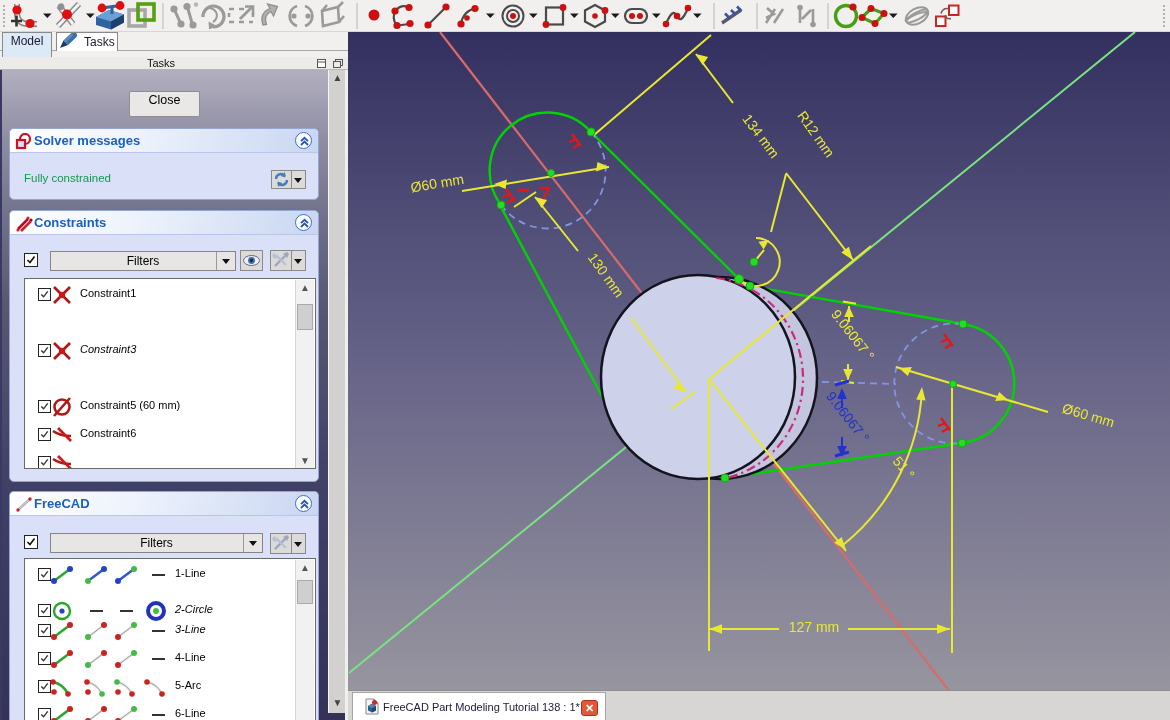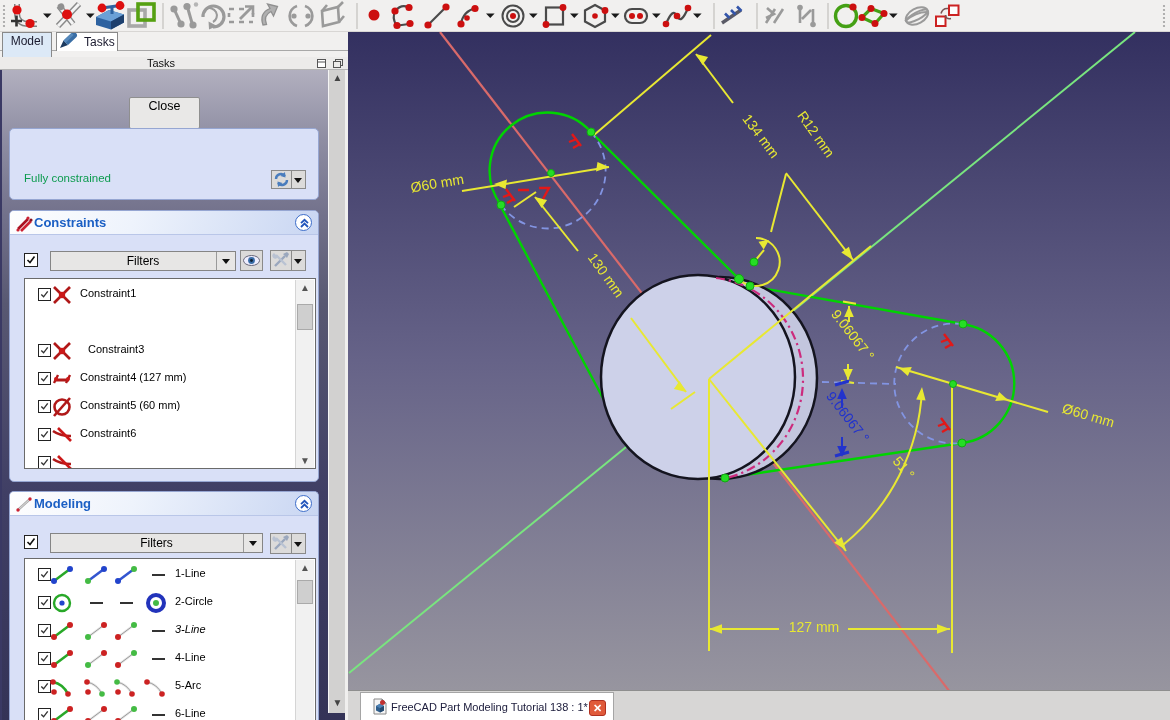--- a/index.html
+++ b/index.html
@@ -8,21 +8,21 @@
 #toolbar { left:0; top:0; width:1170px; height:32px; background:#f1f0ef; border-bottom:1px solid #d8d6d4; }
 #tabrow { left:0; top:32px; width:348px; height:25px; background:#f1f0ef; }
 .tab { position:absolute; top:0; height:26px; border:1px solid #898989; border-bottom:none; font-size:12px; color:#1a1a2e; }
 #tabmodel { left:2px; width:50px; background:#dce9f7; text-align:center; line-height:17px; }
 #tabtasks { left:56px; width:62px; height:19px; background:#ffffff; }
 #taskshdr { left:0; top:57px; width:348px; height:13px; background:#ecebea; border-bottom:1px solid #b5b5b5; font-size:11px; color:#111; text-align:center; line-height:12px; padding-right:26px; }
 #panel { left:0; top:70px; width:348px; height:650px; background:linear-gradient(#b2b0bf,#908fa4 10%,#73728c 22%,#585872 36%,#403f65 65%,#343357); border-left:2px solid #3a3964; }
 #pscroll { left:328px; top:70px; width:17px; height:643px; background:#d2d1d0; border-left:1px solid #f5f5f5; }
 #pscroll .arr { position:absolute; left:0; width:17px; height:16px; color:#444; font-size:10px; text-align:center; line-height:15px; }
 #pright { left:345px; top:70px; width:3px; height:650px; background:#f0efee; }
-#closebtn { left:129px; top:91px; width:71px; height:32px; background:#e9e8e7; border:1px solid #8f8f8f; border-radius:2px; font-size:12.5px; text-align:center; line-height:17px; color:#000;margin-top:6px; }
+#closebtn { left:129px; top:91px; width:71px; height:26px; background:#e9e8e7; border:1px solid #8f8f8f; border-radius:2px; font-size:12.5px; text-align:center; line-height:17px; color:#000; }
 .secbox { position:absolute; left:9px; width:310px; background:#d9e0f7; border:1px solid #96a6d2; border-radius:5px; }
 .sechdr { position:relative; height:24px; background:linear-gradient(110deg,#fefefe,#eef3fc 40%,#c9d6f2); border-radius:4px 4px 0 0; border-bottom:1px solid #b9c6e8; }
 .sechdr .ttl { position:absolute; left:24px; top:4px; font-size:13px; font-weight:bold; color:#1b5fc4; }
 .chev { position:absolute; right:6px; top:3px; width:17px; height:17px; border:1px solid #3b6cc9; border-radius:50%; background:#fff; }
 .chev svg { position:absolute; left:1px; top:1px; }
 #solver { top:128px; height:72px; }
 #constraints { top:210px; height:272px; }
 #elements { top:491px; height:229px; border-radius:5px 5px 0 0; border-bottom:none; }
 .cbx { position:absolute; width:14px; height:14px; background:#fff; border:1px solid #222; }
 .cbx svg { position:absolute; left:0px; top:0px; }
@@ -31,21 +31,21 @@
 .combo .darr { position:absolute; right:0; top:0; width:19px; height:18px; border-left:1px solid #9a9a9a; }
 .combo .darr:after { content:""; position:absolute; left:5px; top:7px; border-left:4.5px solid transparent; border-right:4.5px solid transparent; border-top:5px solid #111; }
 .sqbtn { position:absolute; height:21px; background:#dcdbda; border:1px solid #8a8a8a; }
 .listbox { position:absolute; left:14px; width:292px; background:#fff; border:1px solid #6a6a6a; overflow:hidden; }
 .lrow { position:absolute; left:0; width:100%; height:28px; }
 .lrow .cbx { left:13px; top:7px; width:13px; height:13px; }
 .lrow .txt { position:absolute; font-size:11px; color:#000; top:6px; }
 .lscroll { position:absolute; right:1px; top:1px; width:19px; background:#f1f1f1; border-left:1px solid #d5d5d5; }
 .lscroll .arr { position:absolute; left:0; width:18px; height:16px; color:#555; font-size:10px; text-align:center; line-height:15px; }
 #bottombar { left:348px; top:690px; width:822px; height:30px; background:#d7d6d5; border-top:1px solid #8e8e8e; }
-#btab { position:absolute; left:4px; top:1px; width:254px; height:29px; background:#fff; border:1px solid #a5a5a5; border-bottom:none;margin-left:8px; }
+#btab { position:absolute; left:4px; top:1px; width:254px; height:29px; background:#fff; border:1px solid #a5a5a5; border-bottom:none; }
 #btab .t { position:absolute; left:30px; top:8px; font-size:11px; color:#20203f; white-space:nowrap; }
 #btabx { position:absolute; left:228px; top:7px; width:17px; height:16px; background:#e05a3a; border:1px solid #b03020; border-radius:3px; color:#fff; font-size:11px; font-weight:bold; text-align:center; line-height:15px; }
 </style>
 </head>
 <body>
 <div class="abs" id="toolbar"><svg width="1170" height="32" viewBox="0 0 1170 32">
 <g fill="#a0a0a0">
         <circle cx="4" cy="6" r="1.1"></circle>
         <circle cx="4" cy="10" r="1.1"></circle>
         <circle cx="4" cy="14" r="1.1"></circle>
@@ -210,20 +210,32 @@
       <line x1="0.5" y1="3" x2="8.5" y2="3" stroke="#555"></line>
     </svg>
   <svg style="position:absolute;right:5px;top:2px" width="10" height="9" viewBox="0 0 10 9">
       <rect x="2.5" y="0.5" width="7" height="6" fill="none" stroke="#555"></rect>
       <rect x="0.5" y="2.5" width="7" height="6" fill="#ecebea" stroke="#555"></rect>
     </svg>
 </div>
 <div class="abs" id="panel">
   <div id="closebtn" class="abs" style="left:127px;top:21px;">Close</div>
   <div class="secbox" id="solver" style="left:7px;top:58px;height:72px;">
+    <div class="sechdr">
+      <svg style="position:absolute;left:5px;top:4px" width="17" height="17" viewBox="0 0 17 17">
+          <circle cx="10" cy="6" r="5" fill="none" stroke="#cc1122" stroke-width="2.2"></circle>
+          <rect x="2" y="7" width="8" height="8" fill="#d9e0f7" stroke="#cc1122" stroke-width="2.2"></rect>
+        </svg>
+      <div class="ttl">Solver messages</div>
+      <div class="chev">
+          <svg width="15" height="15" viewBox="0 0 15 15">
+            <path d="M4 7.2 L7.5 3.8 L11 7.2 M4 11 L7.5 7.6 L11 11" fill="none" stroke="#2255bb" stroke-width="1.8"></path>
+          </svg>
+        </div>
+    </div>
     <div style="position:absolute;left:14px;top:43px;font-size:11.5px;color:#0d9b4f;">Fully constrained</div>
     <div class="sqbtn" style="left:261px;top:41px;width:21px;height:19px;"><svg width="19" height="17" viewBox="0 0 19 17">
           <path d="M4 8 A5 5 0 0 1 13 5" fill="none" stroke="#4a7dbd" stroke-width="2.4"></path>
           <path d="M13 1 L13.5 6.5 L8.5 5 Z" fill="#4a7dbd"></path>
           <path d="M15 9 A5 5 0 0 1 6 12" fill="none" stroke="#4a7dbd" stroke-width="2.4"></path>
           <path d="M6 16 L5.5 10.5 L10.5 12 Z" fill="#4a7dbd"></path>
         </svg></div>
     <div class="sqbtn" style="left:282px;top:41px;width:14px;height:19px;border-left:none;"><svg width="12" height="17" viewBox="0 0 12 17">
           <path d="M2 7 L10 7 L6 12 Z" fill="#111"></path>
         </svg></div>
@@ -289,38 +301,21 @@
               <path d="M2.5 6 L5 8.5 L9.5 2.5" fill="none" stroke="#333" stroke-width="1.5"></path>
             </svg>
           </div>
           <svg style="position:absolute;left:25px;top:2px" width="24" height="24" viewBox="0 0 24 24">
             <g stroke="#b01818" stroke-width="2.6">
               <line x1="4" y1="4" x2="20" y2="20"></line>
               <line x1="20" y1="4" x2="4" y2="20"></line>
             </g>
             <circle cx="12" cy="12" r="3.2" fill="#cc1818"></circle>
           </svg>
-          <div class="txt" style="left:63px;">Constraint3</div>
-        </div>
-      <div class="lrow" style="top:86px;">
-          <div class="cbx">
-            <svg width="11" height="11" viewBox="0 0 12 12">
-              <path d="M2.5 6 L5 8.5 L9.5 2.5" fill="none" stroke="#333" stroke-width="1.5"></path>
-            </svg>
-          </div>
-          <svg style="position:absolute;left:25px;top:2px" width="24" height="24" viewBox="0 0 24 24">
-            <g stroke="#b01818" stroke-width="2.4">
-              <line x1="4" y1="16" x2="8" y2="8"></line>
-              <line x1="16" y1="16" x2="20" y2="8"></line>
-              <line x1="5" y1="13" x2="19" y2="13" stroke-width="3"></line>
-            </g>
-            <circle cx="6" cy="12" r="2" fill="#cc1818"></circle>
-            <circle cx="18" cy="12" r="2" fill="#cc1818"></circle>
-          </svg>
-          <div class="txt" style="left:55px;">Constraint4 (127 mm)</div>
+          <div class="txt" style="left:55px;font-style:italic;">Constraint3</div>
         </div>
       <div class="lrow" style="top:114px;padding-left:28px;">
           <div class="cbx">
             <svg width="11" height="11" viewBox="0 0 12 12">
               <path d="M2.5 6 L5 8.5 L9.5 2.5" fill="none" stroke="#333" stroke-width="1.5"></path>
             </svg>
           </div>
           <svg style="position:absolute;left:25px;top:2px" width="24" height="24" viewBox="0 0 24 24">
             <circle cx="12" cy="12" r="7.5" fill="none" stroke="#b01818" stroke-width="2.6"></circle>
             <line x1="4" y1="21" x2="20" y2="3" stroke="#b01818" stroke-width="2.6"></line>
@@ -359,21 +354,21 @@
     </div>
   </div>
   <div class="secbox" id="elements" style="left:7px;top:421px;height:229px;">
     <div class="sechdr">
       <svg style="position:absolute;left:5px;top:4px" width="18" height="17" viewBox="0 0 18 17">
           <line x1="3" y1="14" x2="15" y2="3" stroke="#aaa" stroke-width="2.4"></line>
           <line x1="3" y1="14" x2="15" y2="3" stroke="#ddd" stroke-width="1"></line>
           <circle cx="3" cy="14" r="1.7" fill="#cc2233"></circle>
           <circle cx="15" cy="3" r="1.7" fill="#cc2233"></circle>
         </svg>
-      <div class="ttl">Modeling</div>
+      <div class="ttl">FreeCAD</div>
       <div class="chev">
           <svg width="15" height="15" viewBox="0 0 15 15">
             <path d="M4 7.2 L7.5 3.8 L11 7.2 M4 11 L7.5 7.6 L11 11" fill="none" stroke="#2255bb" stroke-width="1.8"></path>
           </svg>
         </div>
     </div>
     <div class="cbx" style="left:14px;top:43px;">
         <svg width="12" height="12" viewBox="0 0 12 12">
           <path d="M2.5 6 L5 8.5 L9.5 2.5" fill="none" stroke="#111" stroke-width="1.6"></path>
         </svg>
@@ -409,21 +404,21 @@
             <circle cx="21" cy="5" r="3" fill="#2244cc"></circle>
           </svg>
           <svg style="position:absolute;left:88px;top:3px" width="26" height="22" viewBox="0 0 26 22">
             <line x1="5" y1="17" x2="21" y2="5" stroke="#3355d0" stroke-width="2.6"></line>
             <circle cx="5" cy="17" r="3" fill="#2244cc"></circle>
             <circle cx="21" cy="5" r="3" fill="#44bb44"></circle>
           </svg>
           <div style="position:absolute;left:127px;top:13px;width:13px;height:2.4px;background:#333;"></div>
           <div class="txt" style="left:150px;">1-Line</div>
         </div>
-      <div class="lrow" style="top:30px;">
+      <div class="lrow" style="top:38px;font-style:italic;">
           <div class="cbx">
             <svg width="11" height="11" viewBox="0 0 12 12">
               <path d="M2.5 6 L5 8.5 L9.5 2.5" fill="none" stroke="#333" stroke-width="1.5"></path>
             </svg>
           </div>
           <svg style="position:absolute;left:24px;top:3px" width="26" height="22" viewBox="0 0 26 22">
             <circle cx="13" cy="11" r="8" fill="none" stroke="#28a828" stroke-width="2.4"></circle>
             <circle cx="13" cy="11" r="2.6" fill="#2244cc"></circle>
           </svg>
           <div style="position:absolute;left:65px;top:13px;width:13px;height:2.4px;background:#333;"></div>

